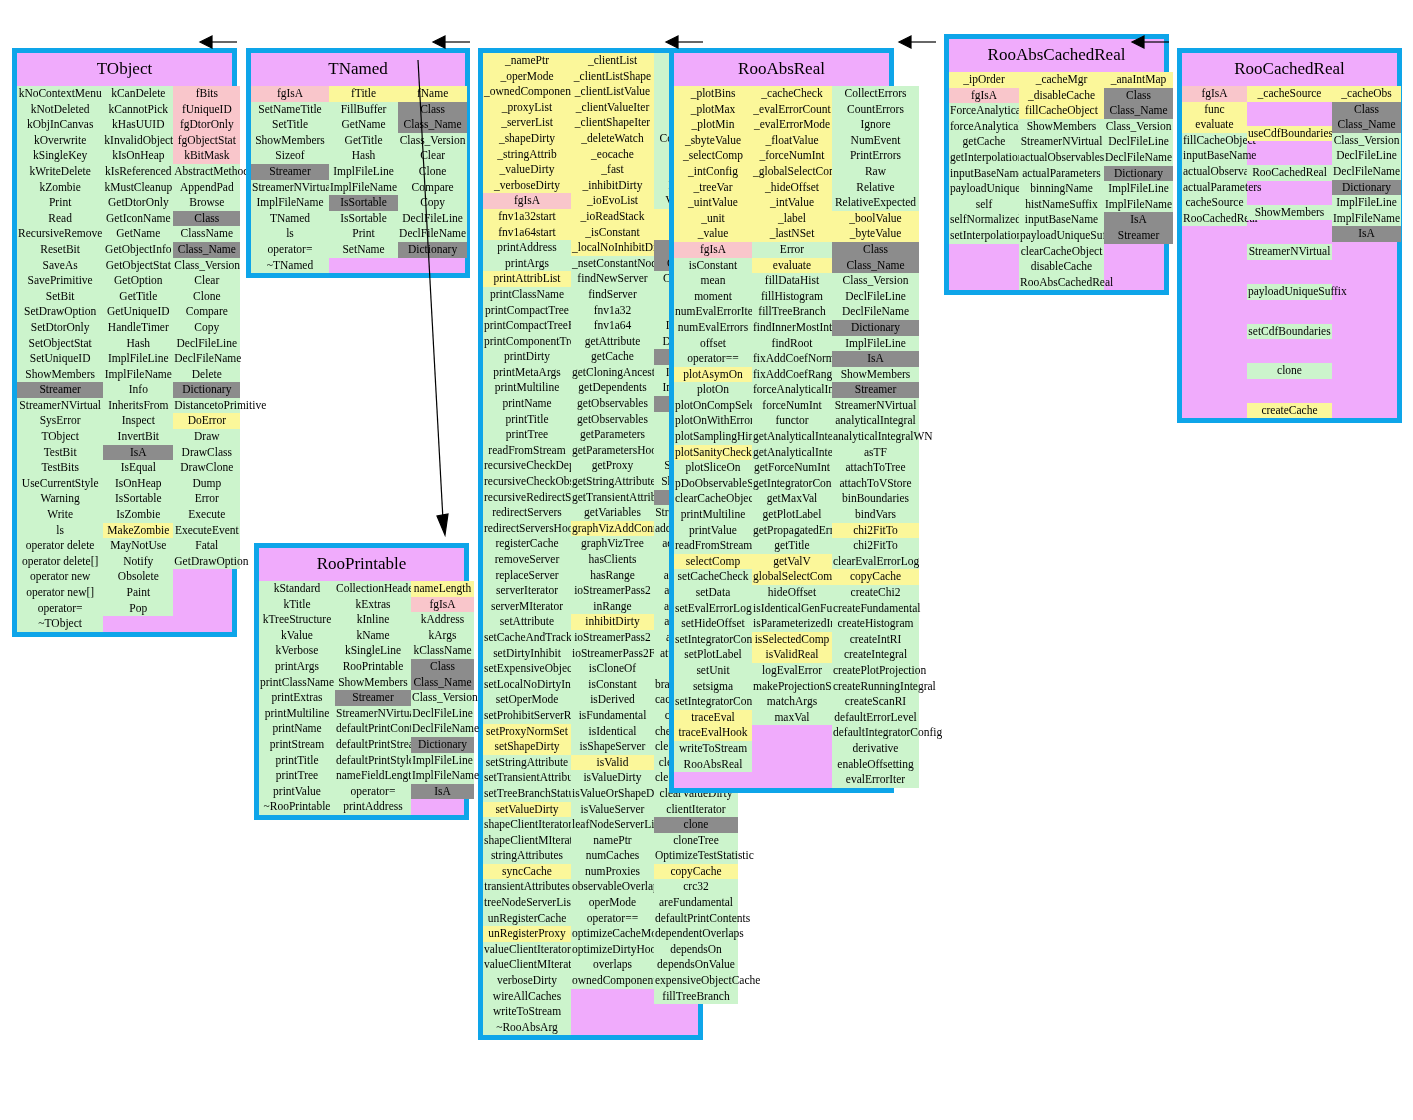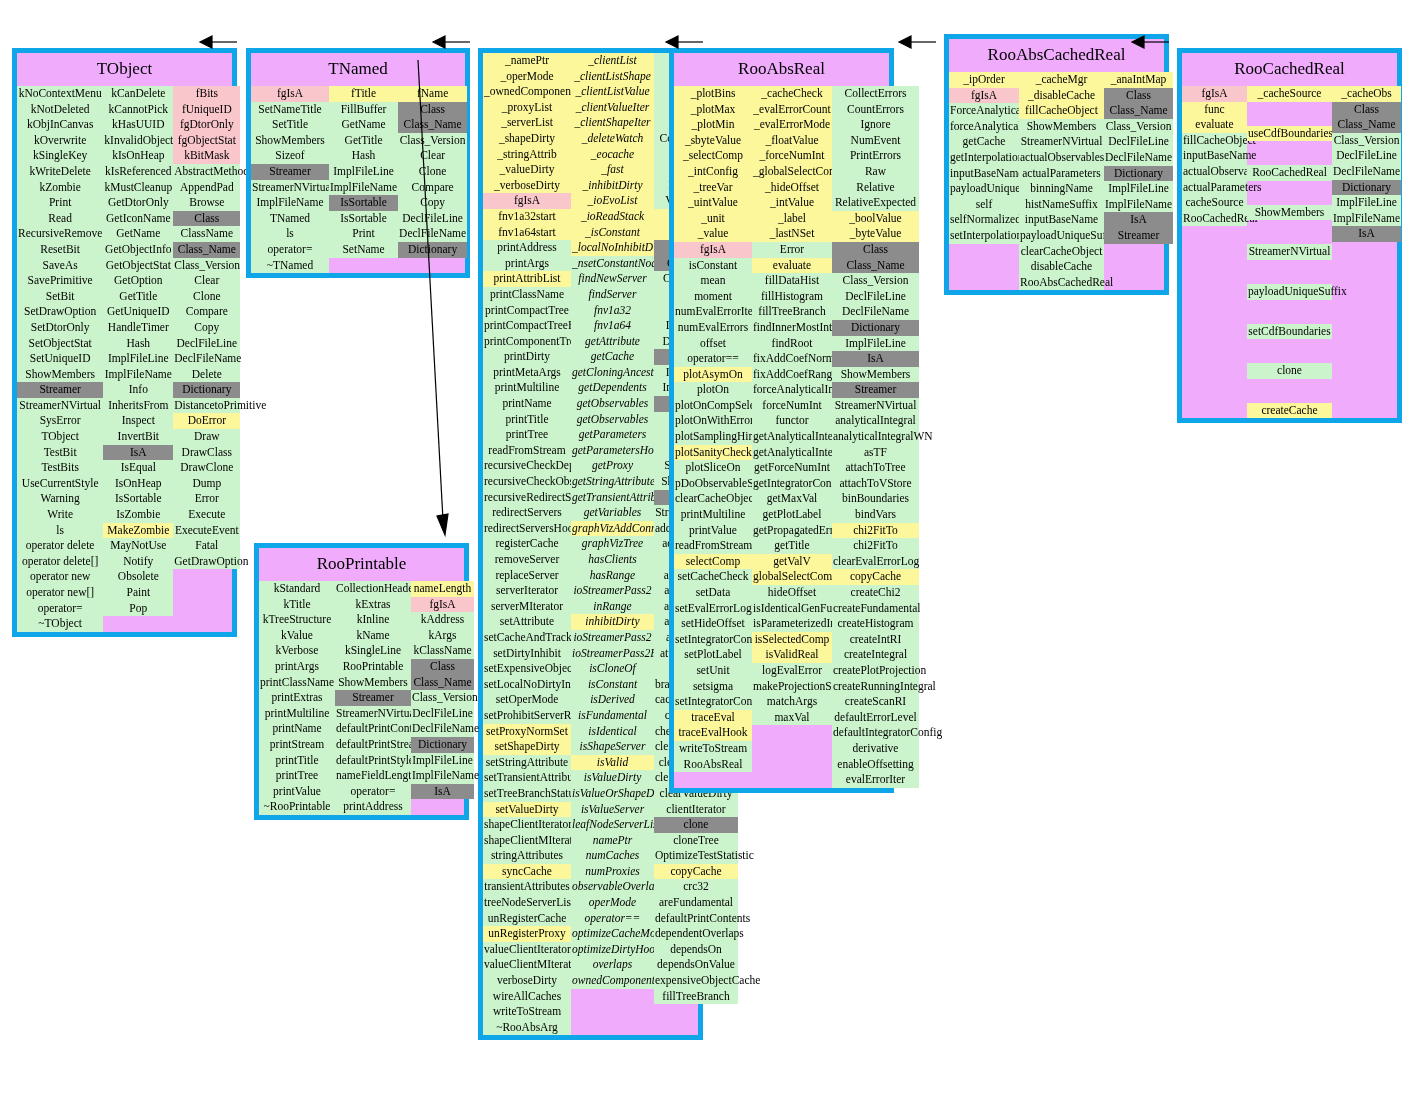--- a/index.html
+++ b/index.html
@@ -236,21 +236,21 @@
           <div class="mem g">treeNodeServerList</div>
           <div class="mem g">unRegisterCache</div>
           <div class="mem y">unRegisterProxy</div>
           <div class="mem g">valueClientIterator</div>
           <div class="mem g">valueClientMIterator</div>
           <div class="mem g">verboseDirty</div>
           <div class="mem g">wireAllCaches</div>
           <div class="mem g">writeToStream</div>
           <div class="mem g">~RooAbsArg</div>
         </div>
-        <div class="col" style="width: 83px; font-style: italic;">
+        <div class="col" style="width: 83px;">
           <div class="mem y">_clientList</div>
           <div class="mem y">_clientListShape</div>
           <div class="mem y">_clientListValue</div>
           <div class="mem y">_clientValueIter</div>
           <div class="mem y">_clientShapeIter</div>
           <div class="mem y">_deleteWatch</div>
           <div class="mem y">_eocache</div>
           <div class="mem y">_fast</div>
           <div class="mem y">_inhibitDirty</div>
           <div class="mem y">_ioEvoList</div>

